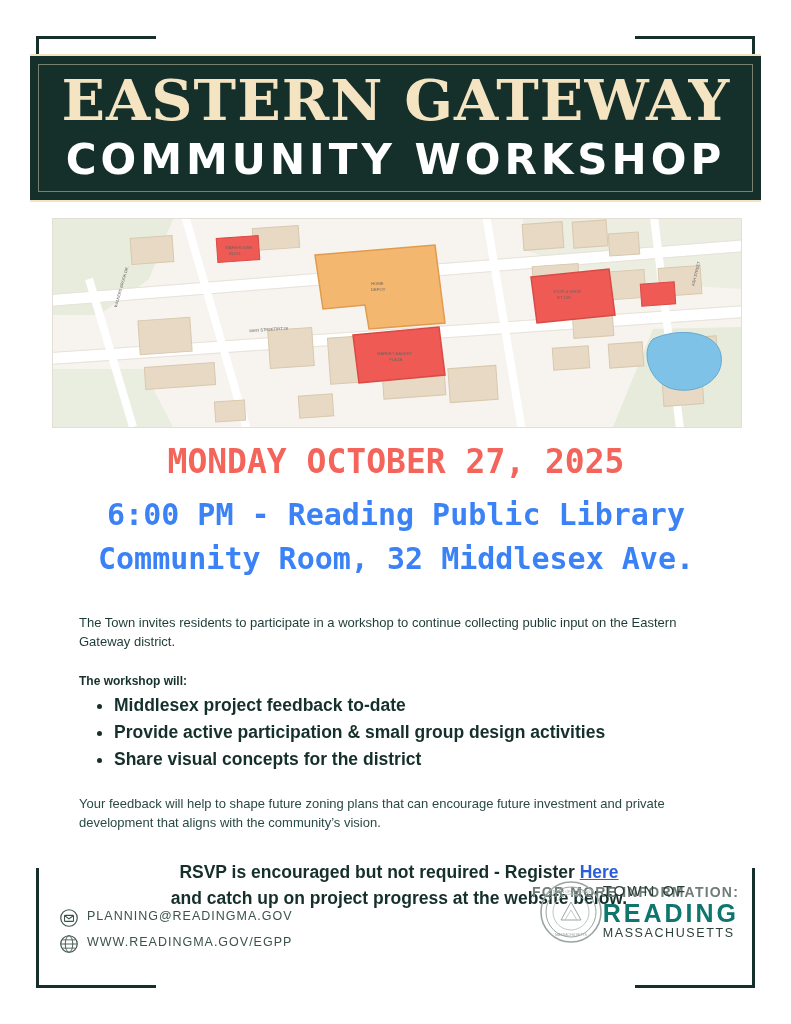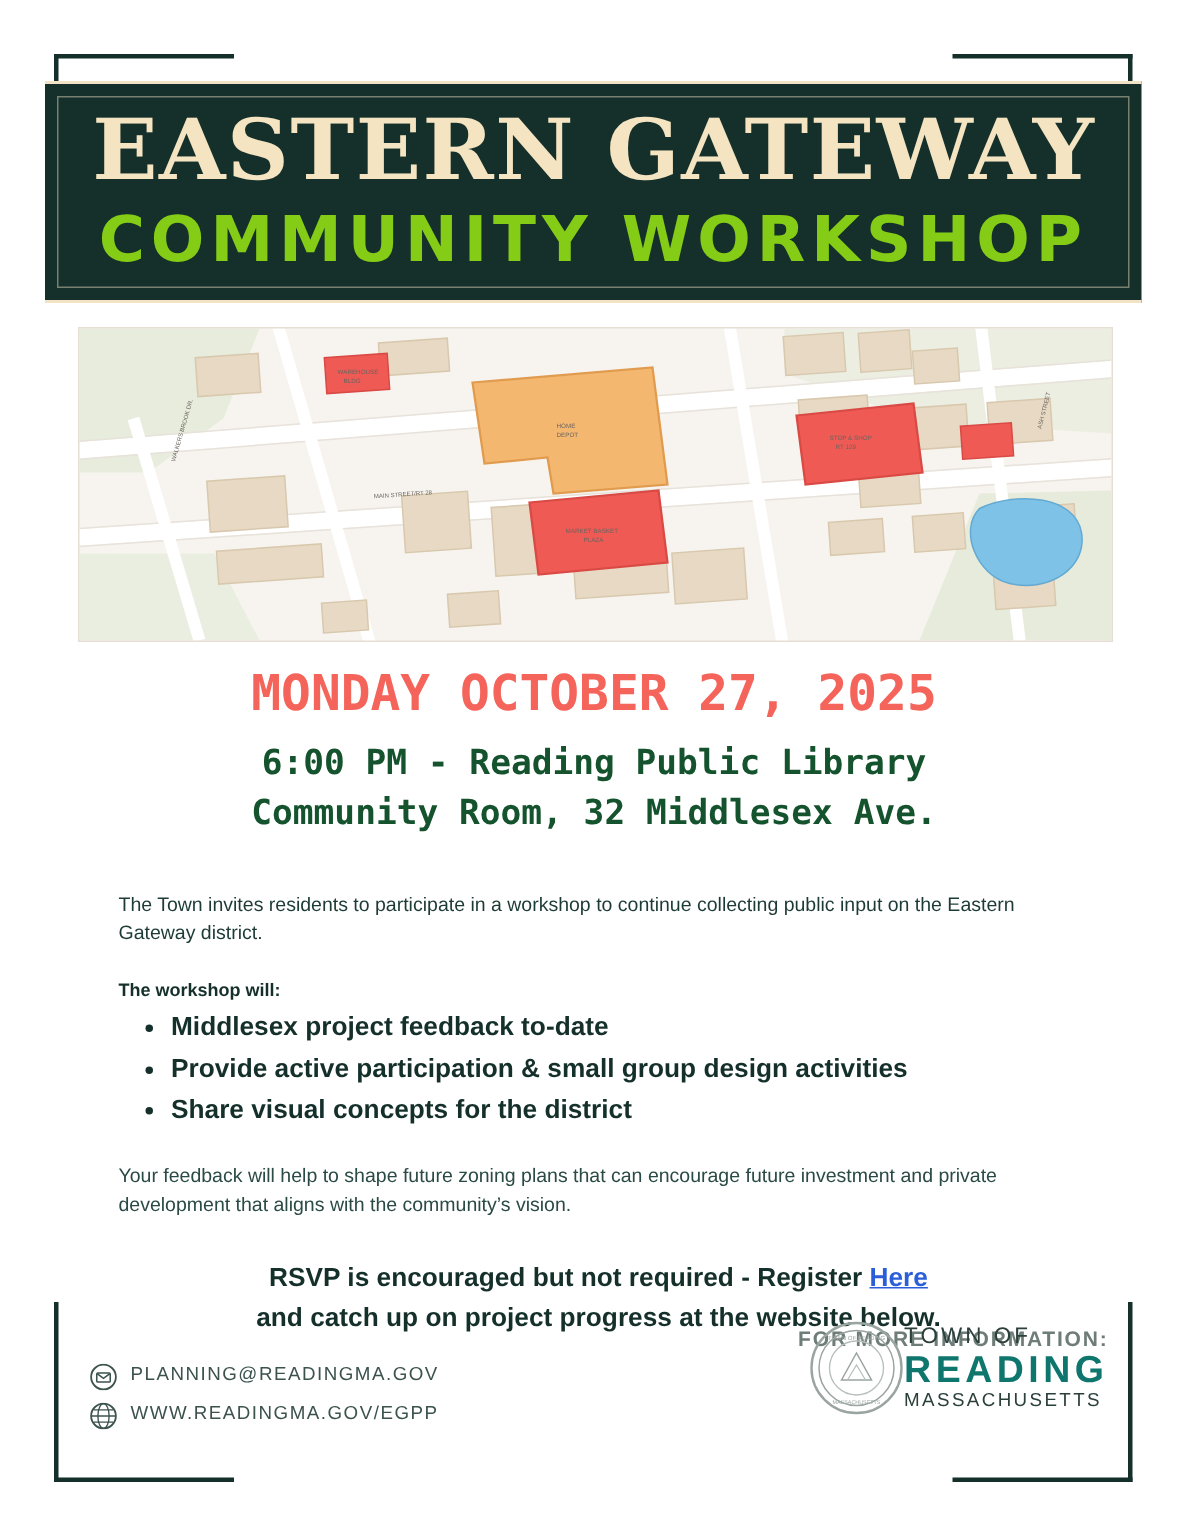--- a/index.html
+++ b/index.html
@@ -78,21 +78,21 @@
     line-height: 1.02;
     margin: 0;
     text-align: center;
     transform: scaleX(1.02);
   }
   .title-sub {
     font-family: "DejaVu Sans", sans-serif;
     font-weight: bold;
     font-size: 42px;
     letter-spacing: 4px;
-    color: #84cc16;
+    color: #ffffff;
     margin: 6px 0 0 0;
     text-align: right;
   }
 
   
   .map-wrap {
     position: absolute;
     left: 52px;
     top: 218px;
     width: 688px;
@@ -116,22 +116,22 @@
     font-weight: bold;
     font-size: 33px;
     color: #f4645a;
     text-align: center;
     letter-spacing: 0px;
     margin: 18px 0 12px 0;
   }
   .venue-line {
     font-family: "DejaVu Sans Mono", monospace;
     font-weight: bold;
-    font-size: 23px;
-    color: #14532d;
+    font-size: 30px;
+    color: #3b82f6;
     text-align: center;
     line-height: 1.45;
     margin: 0 0 34px 0;
   }
 
   .para {
     font-family: "Liberation Sans", sans-serif;
     font-size: 13px;
     line-height: 1.45;
     color: #1d3b36;

